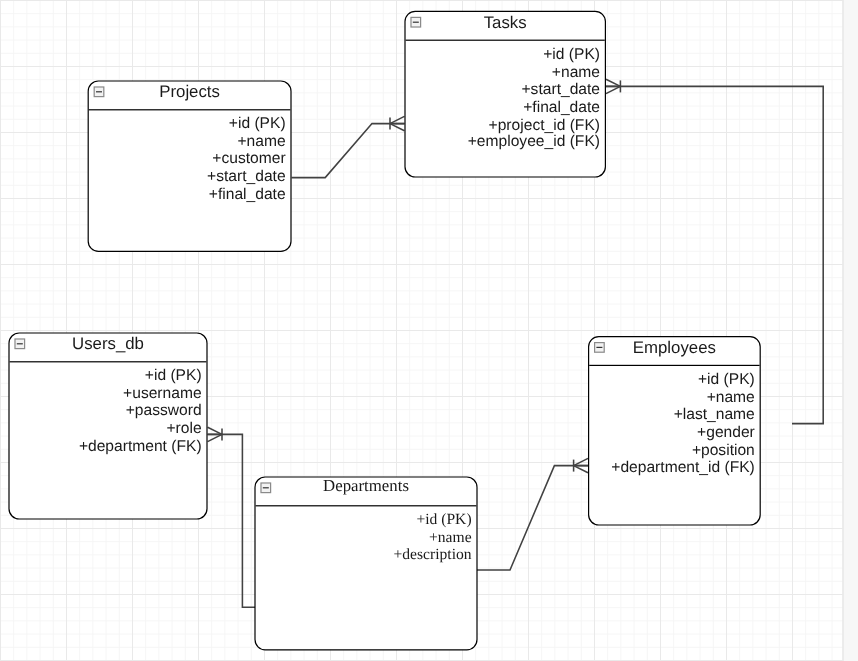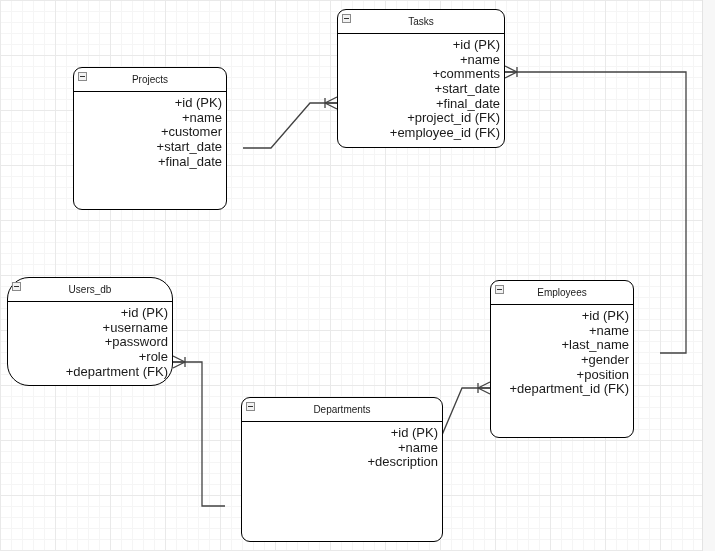--- a/index.html
+++ b/index.html
@@ -36,22 +36,22 @@
     border:1.5px solid var(--shape-stroke,#000);
     border-radius:9px;
     color:var(--shape-text,#1a1a1a);
     font-size:13px;
   }
   .er-header{
     position:relative;
     box-sizing:border-box;
     height:24px;
     border-bottom:1.5px solid var(--shape-stroke,#000);
-    display:flex;align-items:center;justify-content:center;
-    font-size:10px;
+    display:flex;align-items:flex-start;justify-content:center;
+    font-size:14px;
   }
   .collapse-icon{
     position:absolute;left:4px;top:4px;
     width:9px;height:9px;
     box-sizing:border-box;
     background:#f2f2f2;
     border:1px solid #8a8a8a;
   }
   .collapse-icon::after{
     content:"";
@@ -111,54 +111,53 @@
     </svg>
   <div class="offpage" style="left: 702px; width: 13px; background: rgb(247, 247, 247);"></div>
 <div class="er-table" style="left: 337px; top: 9px; width: 168px; height: 139px;">
       <div class="er-header">
         <span class="collapse-icon"></span>
         <span>Tasks</span>
       </div>
       <div class="er-fields">
         <div class="er-field">+id (PK)</div>
         <div class="er-field">+name</div>
-        <div class="er-field">+comments</div>
         <div class="er-field">+start_date</div>
         <div class="er-field">+final_date</div>
         <div class="er-field">+project_id (FK)</div>
         <div class="er-field">+employee_id (FK)</div>
       </div>
     </div>
-    <div class="er-table" style="left: 73px; top: 67px; width: 154px; height: 143px;">
+    <div class="er-table" style="left: 73px; top: 67px; width: 170px; height: 143px;">
       <div class="er-header">
         <span class="collapse-icon"></span>
         <span>Projects</span>
       </div>
       <div class="er-fields">
         <div class="er-field">+id (PK)</div>
         <div class="er-field">+name</div>
         <div class="er-field">+customer</div>
         <div class="er-field">+start_date</div>
         <div class="er-field">+final_date</div>
       </div>
     </div>
-    <div class="er-table" style="left: 7px; top: 277px; width: 166px; height: 109px; border-radius: 22px;">
+    <div class="er-table" style="left: 7px; top: 277px; width: 166px; height: 156px;">
       <div class="er-header">
         <span class="collapse-icon"></span>
         <span>Users_db</span>
       </div>
       <div class="er-fields">
         <div class="er-field">+id (PK)</div>
         <div class="er-field">+username</div>
         <div class="er-field">+password</div>
         <div class="er-field">+role</div>
         <div class="er-field">+department (FK)</div>
       </div>
     </div>
-    <div class="er-table" style="left: 241px; top: 397px; width: 202px; height: 145px;">
+    <div class="er-table" style="left: 212px; top: 397px; width: 186px; height: 145px; font-family: Liberation Serif, serif;">
       <div class="er-header">
         <span class="collapse-icon"></span>
         <span>Departments</span>
       </div>
       <div class="er-fields">
         <div class="er-field">+id (PK)</div>
         <div class="er-field">+name</div>
         <div class="er-field">+description</div>
       </div>
     </div>

